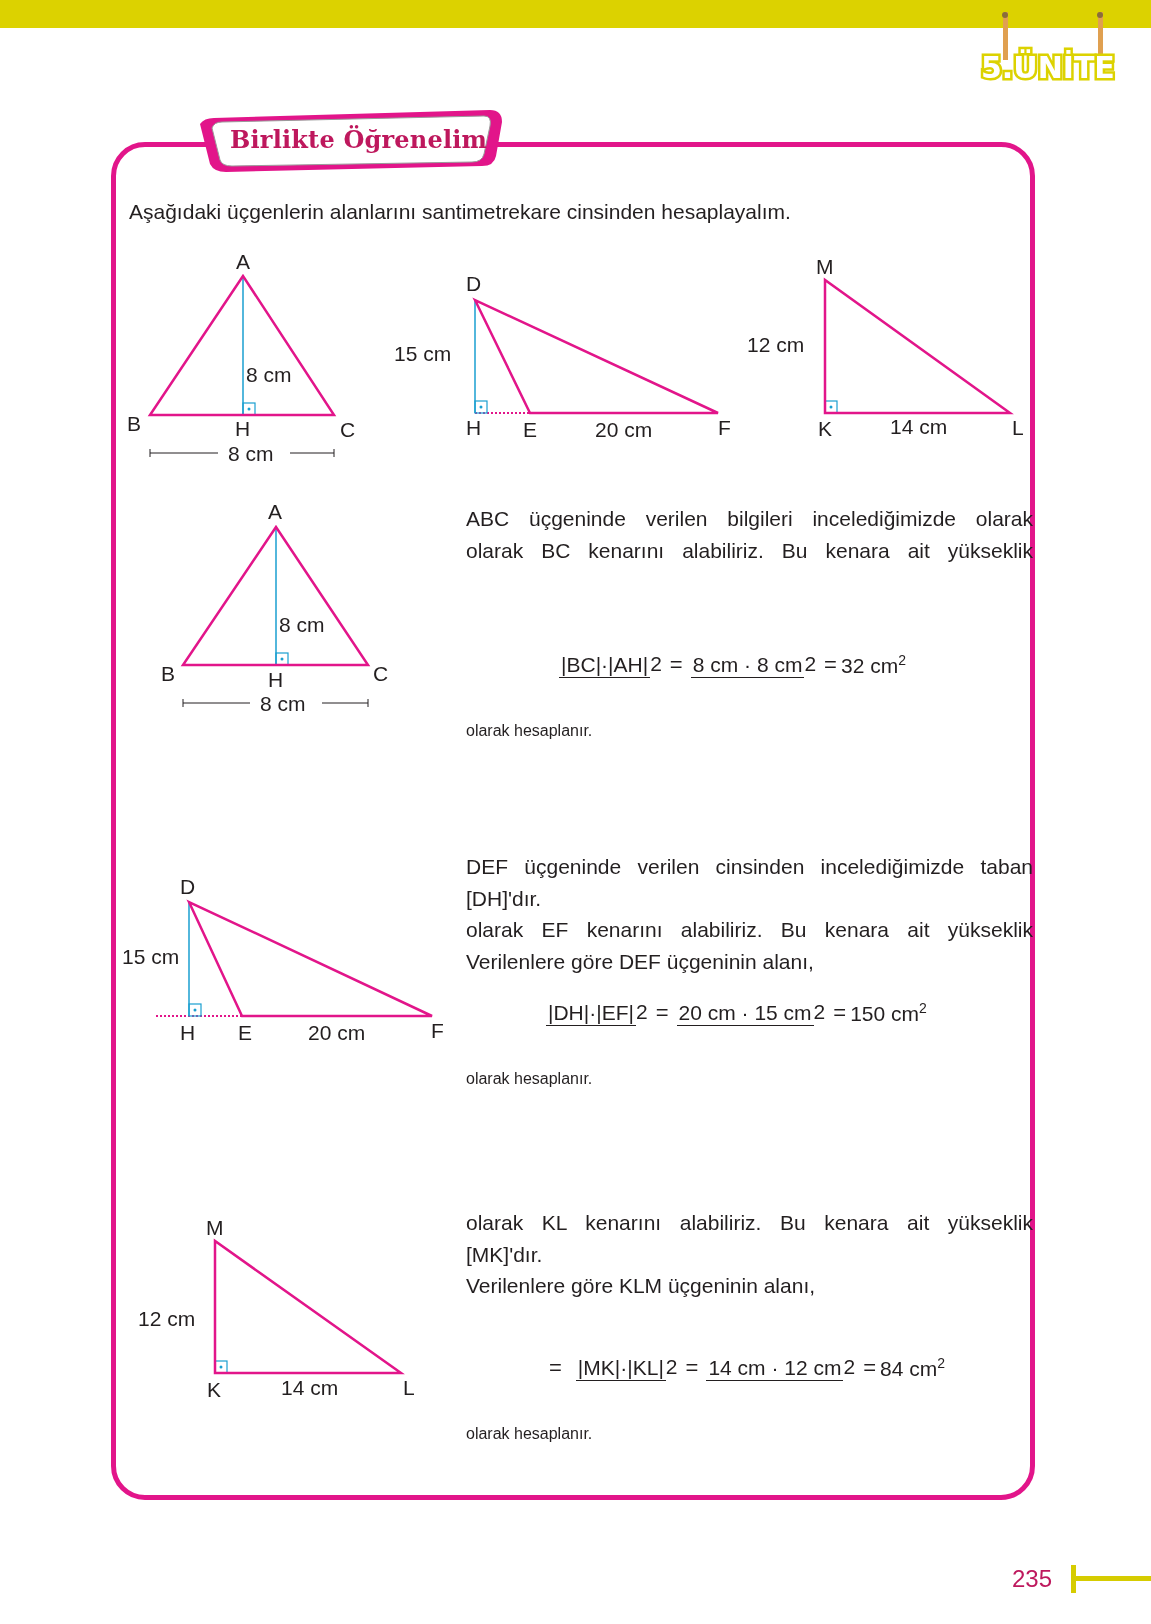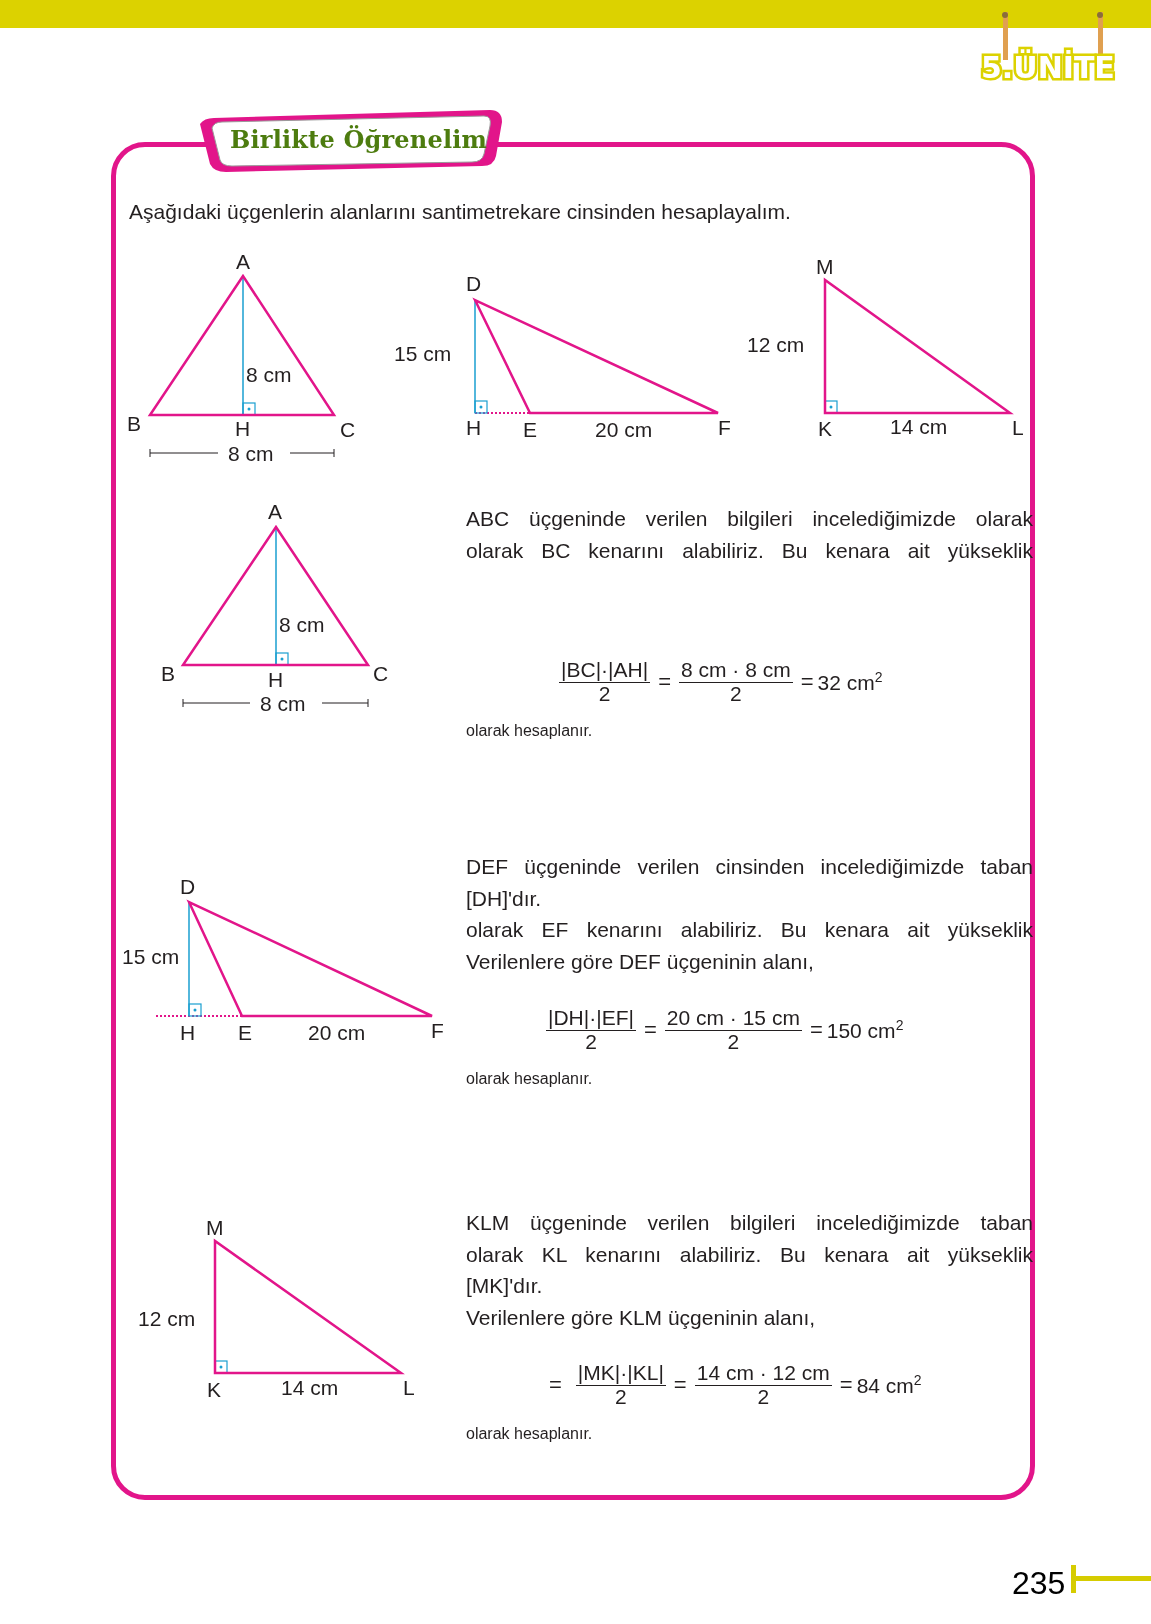--- a/index.html
+++ b/index.html
@@ -9,39 +9,39 @@
   }
   .top-bar { position: absolute; left: 0; top: 0; width: 1151px; height: 28px; background: #dcd200; }
   .unit-badge { position: absolute; left: 975px; top: 12px; width: 150px; height: 80px; }
   .frame {
     position: absolute; left: 111px; top: 142px; width: 924px; height: 1358px;
     border: 5px solid #e2158a; border-radius: 34px; box-sizing: border-box;
   }
   .title-tab { position: absolute; left: 190px; top: 104px; width: 330px; height: 76px; }
   .title-text {
     position: absolute; left: 230px; top: 125px; font-family: "DejaVu Serif", serif;
-    font-weight: bold; font-size: 24px; color: #4d7c0f; letter-spacing: 0.2px;
+    font-weight: bold; font-size: 24px; color: #be185d; letter-spacing: 0.2px;
   }
   .intro { position: absolute; left: 129px; top: 200px; font-size: 21px; }
   svg.fig { position: absolute; overflow: visible; }
   svg text { font-family: "Liberation Sans", sans-serif; font-size: 21px; fill: #231f20; }
   .para {
     position: absolute; left: 466px; width: 567px; font-size: 21px; line-height: 31.5px;
     text-align: justify;
   }
   .para p { margin: 0; }
   .formula { position: absolute; display: flex; align-items: center; font-size: 21px; }
-  .frac { display: inline-flex; flex-direction: column; align-items: center; margin: 6px 4px; }
+  .frac { display: inline-flex; flex-direction: row; align-items: flex-start; margin: 0 4px; }
   .frac .num { border-bottom: 1.5px solid #231f20; padding: 0 2px; line-height: 24px; white-space: nowrap; }
   .frac .den { line-height: 22px; }
   .eq { margin: 0 4px; font-size: 22px; }
   .res { white-space: nowrap; }
   .res sup { font-size: 14px; }
   .conclusion { position: absolute; left: 466px; font-size: 16px; }
-  .page-num { position: absolute; left: 1012px; top: 1565px; font-size: 32px; color: #000000; }
+  .page-num { position: absolute; left: 1012px; top: 1565px; font-size: 24px; color: #be185d; }
   .page-line-v { position: absolute; left: 1071px; top: 1565px; width: 5px; height: 28px; background: #d6cc00; }
   .page-line-h { position: absolute; left: 1071px; top: 1576px; width: 80px; height: 5px; background: #d6cc00; }
 </style>
 </head>
 <body>
 
 <div class="top-bar"></div>
 
 <svg class="unit-badge" viewBox="0 0 150 80">
   <rect x="28" y="0" width="5" height="48" fill="#e0a050"></rect>
@@ -176,21 +176,20 @@
   <rect x="80" y="146" width="12" height="12" fill="none" stroke="#1a9fd0" stroke-width="1.2"></rect>
   <circle cx="86" cy="152" r="1.5" fill="#1a9fd0"></circle>
   <polygon points="80,26 80,158 266,158" fill="none" stroke="#e2158a" stroke-width="2.5"></polygon>
   <text x="71" y="20">M</text>
   <text x="72" y="182">K</text>
   <text x="268" y="180">L</text>
   <text x="3" y="111">12 cm</text>
   <text x="146" y="180">14 cm</text>
 </svg>
 <div class="para" style="top:1207px;">
-  <p style="text-align-last:justify;">KLM üçgeninde verilen bilgileri incelediğimizde taban</p>
   <p style="text-align-last:justify;">olarak KL kenarını alabiliriz. Bu kenara ait yükseklik</p>
   <p>[MK]'dır.</p>
   <p>Verilenlere göre KLM üçgeninin alanı,</p>
 </div>
 <div class="formula" style="left:545px;top:1355px;">
   <span class="eq" style="margin-right:10px;">=</span>
   <span class="frac">
       <span class="num">|MK|·|KL|</span>
       <span class="den">2</span>
     </span>

